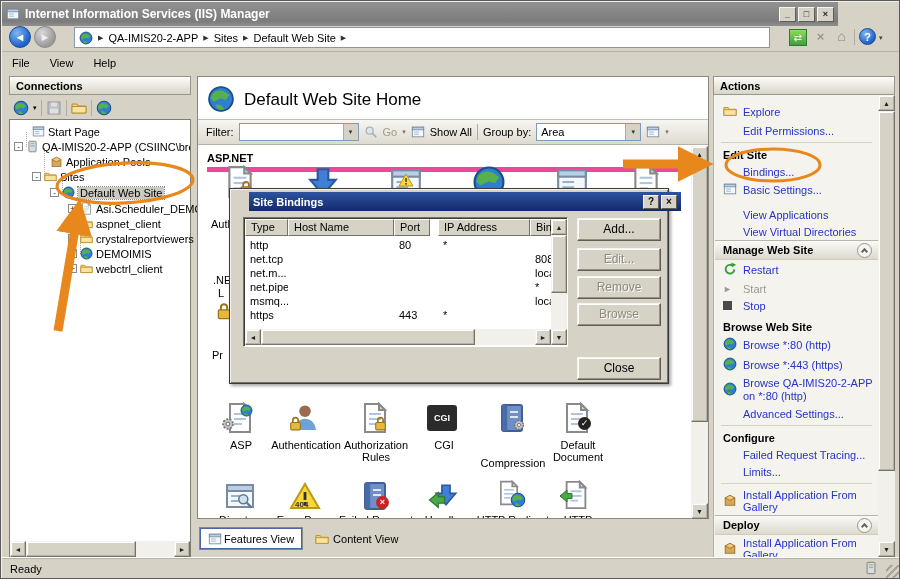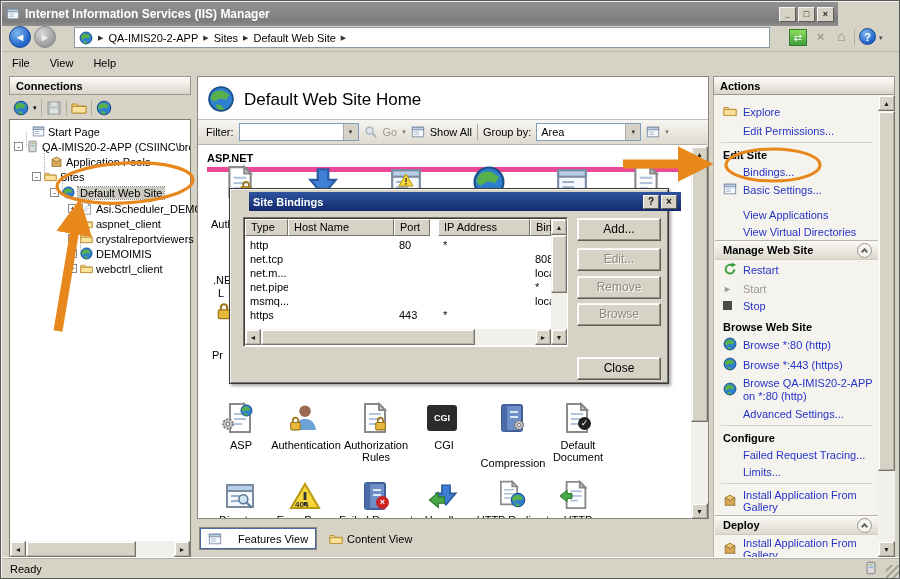--- a/index.html
+++ b/index.html
@@ -54,21 +54,21 @@
       font-family:"Liberation Sans",sans-serif;font-size:12px;text-align:center;}
   .b3.dis{color:#8e8b82;text-shadow:1px 1px 0 #fdfcf8;}
   
   .sb{background:#f2f0ea;}
   .sbtn{background:#d6d2c6;border:1px solid;border-color:#f4f3ef #75726a #75726a #f4f3ef;
     box-shadow:inset -1px -1px 0 #b4b1a6,inset 1px 1px 0 #fff;
     display:flex;align-items:center;justify-content:center;font-size:7px;color:#222;}
   .sthumb{background:#d6d2c6;border:1px solid;border-color:#f4f3ef #75726a #75726a #f4f3ef;
     box-shadow:inset -1px -1px 0 #b4b1a6,inset 1px 1px 0 #fff;}
   
-  .tab-active{display:flex;align-items:center;gap:16px;background:#fff;border:1px solid #4a66a5;
+  .tab-active{display:flex;align-items:center;gap:2px;background:#fff;border:1px solid #4a66a5;
     outline:1px solid #8a877d;padding:2px 7px;height:21px;}
   .tab{display:flex;align-items:center;gap:4px;padding:2px 7px;height:21px;}
   
   .rightpanel{left:712px;top:75px;width:182px;height:482px;background:#f4f3ee;border:1px solid #b5b2a6;}
   .acts{position:absolute;left:1px;top:19px;width:163px;height:461px;overflow:hidden;padding:6px 0 0 0;}
   .aitem{display:flex;align-items:center;gap:6px;padding:2px 4px 2px 8px;min-height:17px;}
   .aitem .sp{width:14px;flex:0 0 14px;}
   .alink{color:#2633c8;}
   .adis{color:#9d9a90;}
   .ahdr{font-weight:bold;padding:3px 4px 2px 8px;}

